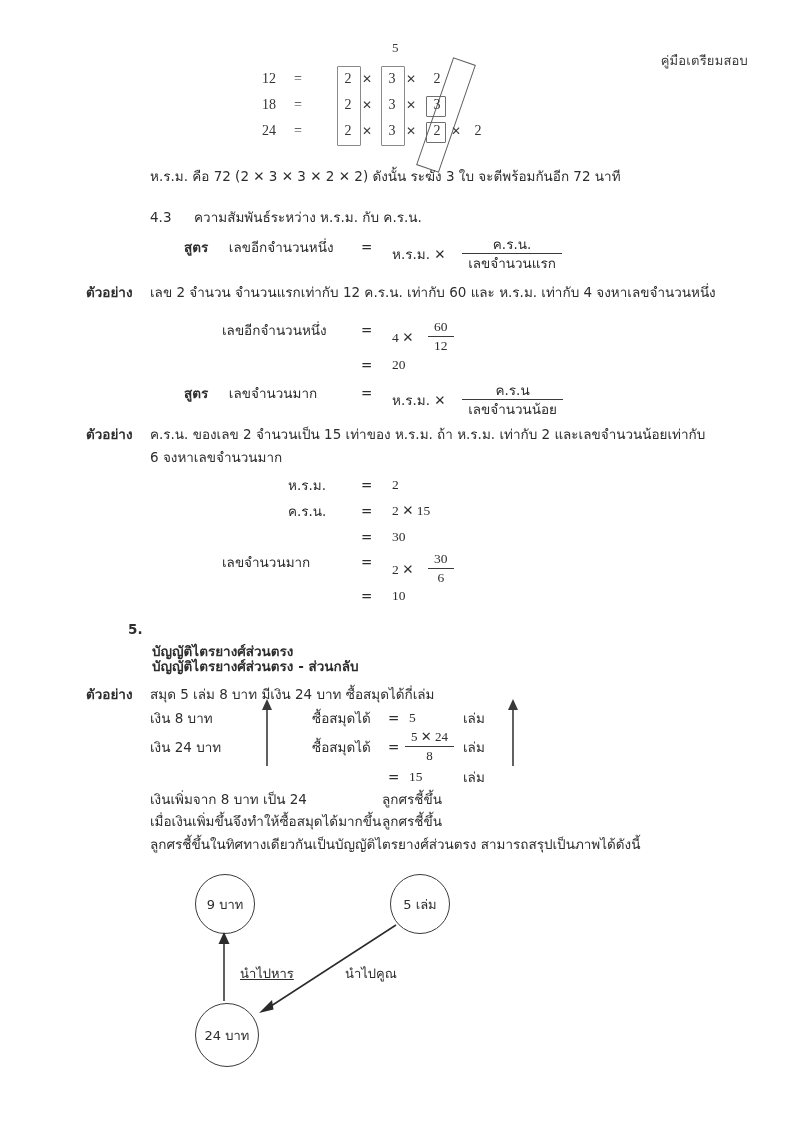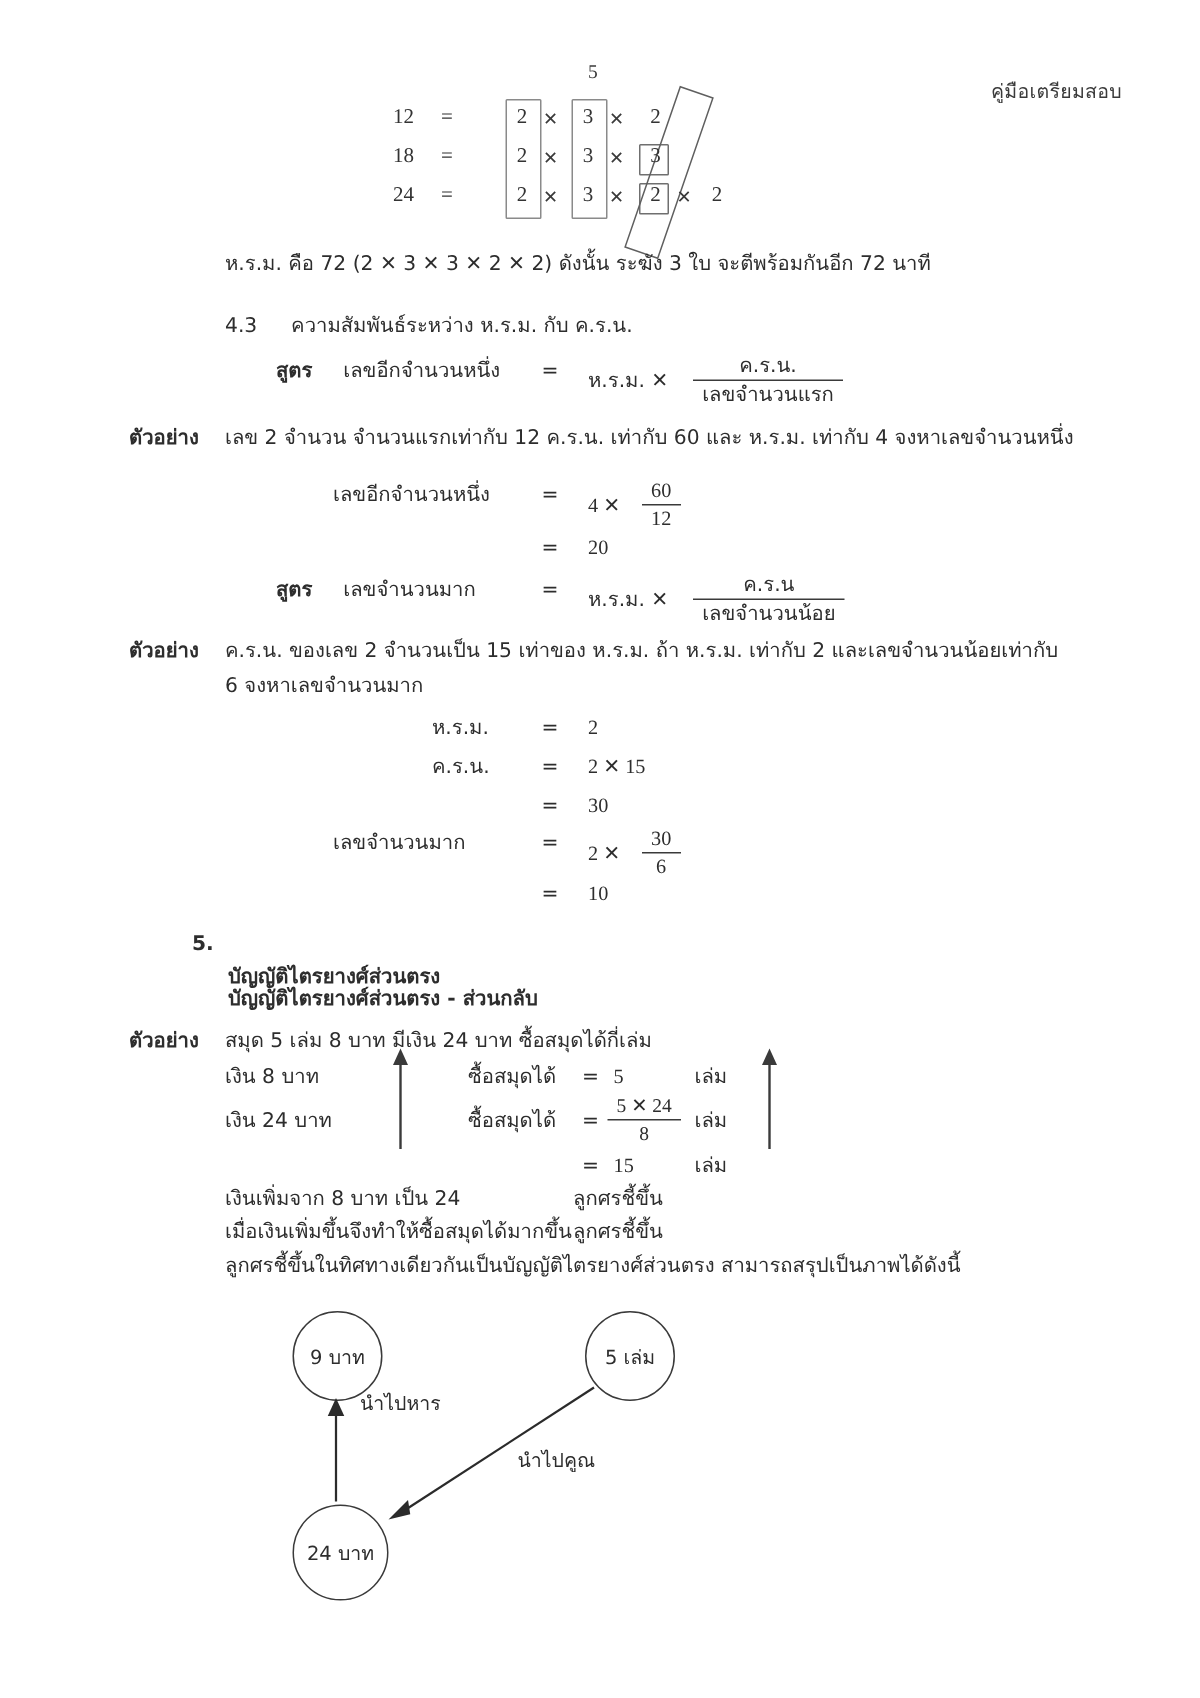--- a/index.html
+++ b/index.html
@@ -314,21 +314,21 @@
   <div class="circle" style="left:195px; top:874px; width:58px; height:58px;">
     <span>9  บาท</span>
   </div>
   <div class="circle" style="left:390px; top:874px; width:58px; height:58px;">
     <span>5  เล่ม</span>
   </div>
   <div class="circle" style="left:195px; top:1003px; width:62px; height:62px;">
     <span>24  บาท</span>
   </div>
 
-  <div class="diagram-label th" style="left:240px; top:925px;">นำไปหาร</div>
+  <div class="diagram-label th" style="left:240px; top:963px;text-decoration:underline;">นำไปหาร</div>
   <div class="diagram-label th" style="left:345px; top:963px;">นำไปคูณ</div>
 
   <svg class="overlay" viewBox="0 0 800 1132" width="800" height="1132">
     <defs>
       <marker id="arrowUp" markerWidth="9" markerHeight="9" refX="4.5" refY="8" orient="auto-start-reverse" markerUnits="userSpaceOnUse">
         <path d="M4.5,0 L9,9 L0,9 Z" fill="#3a3a3a"></path>
       </marker>
       <marker id="arrowHead" markerWidth="10" markerHeight="10" refX="8" refY="5" orient="auto" markerUnits="userSpaceOnUse">
         <path d="M0,0 L10,5 L0,10 Z" fill="#2b2b2b"></path>
       </marker>

